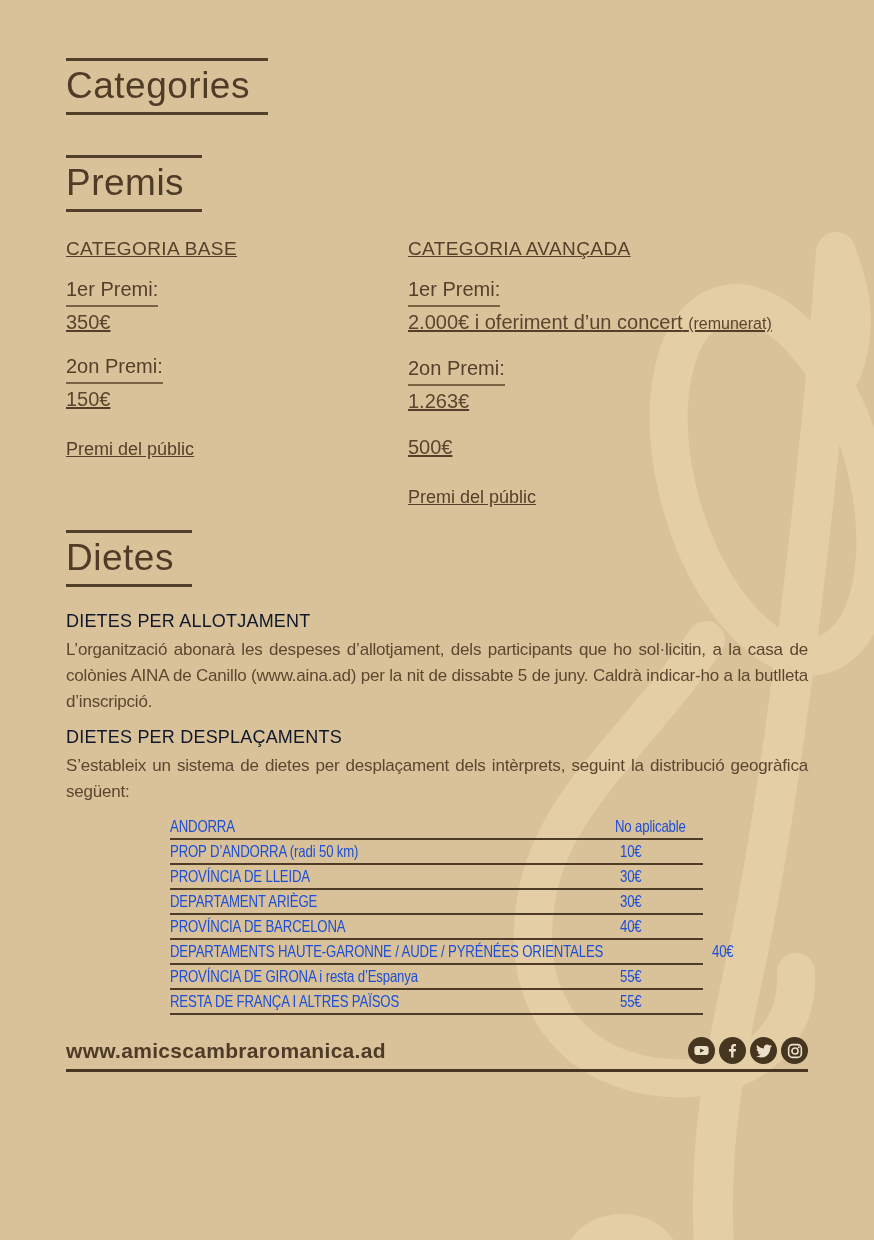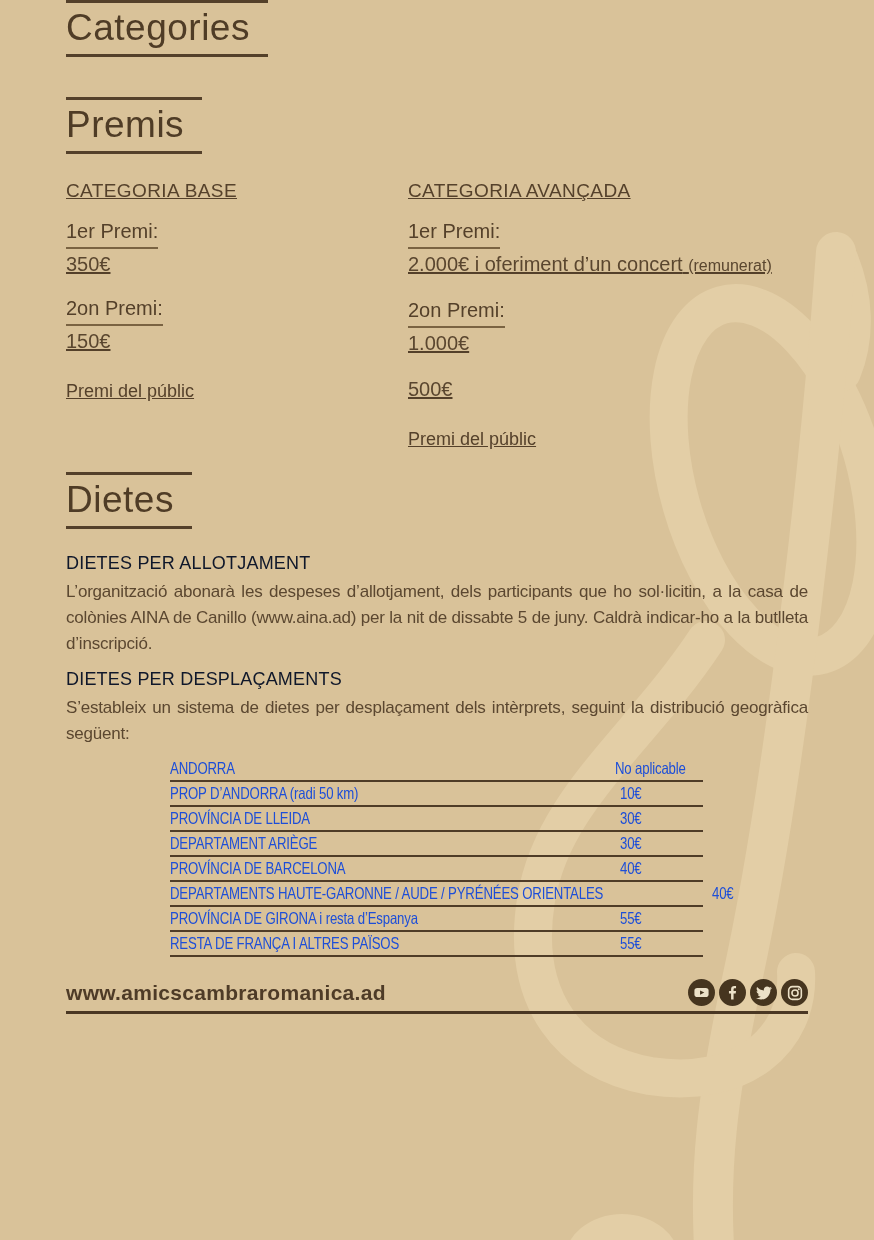--- a/index.html
+++ b/index.html
@@ -12,21 +12,21 @@
   .content{position:absolute;left:66px;top:0;width:742px;}
 
   
   .sec-wrap{line-height:0;}
   .sec-head{
     display:inline-block;line-height:0.95;
     border-top:3px solid #54402a;border-bottom:3px solid #54402a;
     padding:7px 18px 9px 0;
     font-size:37px;font-weight:300;letter-spacing:0.5px;color:#4f3c26;
   }
-  .w-cat{}
+  .w-cat{margin-top:58px;}
   .w-premis{margin-top:40px;}
   .w-dietes{margin-top:18px;}
 
   
   .two-col{display:flex;}
   .two-col .col-l{width:342px;flex:0 0 342px;}
   .two-col .col-r{flex:1;}
 
   .cat-info{margin-top:20px;}
   .subhead{font-size:19px;letter-spacing:0.4px;line-height:30px;color:#55412b;}
@@ -122,21 +122,21 @@
         <div class="cat-title">CATEGORIA AVANÇADA</div>
         <div class="prize">
           <div class="prize-label"><span>1er Premi:</span></div>
           <div class="prize-value">
             <span>2.000€ i oferiment d’un concert</span>
             <span class="prize-note">(remunerat)</span>
           </div>
         </div>
         <div class="prize">
           <div class="prize-label"><span>2on Premi:</span></div>
-          <div class="prize-value">1.000€</div>
+          <div class="prize-value">1.263€</div>
         </div>
         <div class="prize">
           <div class="prize-value">500€</div>
         </div>
         <div class="prize-extra">Premi del públic</div>
       </div>
     </div>
 
     <div class="sec-wrap w-dietes">
       <div class="sec-head">

